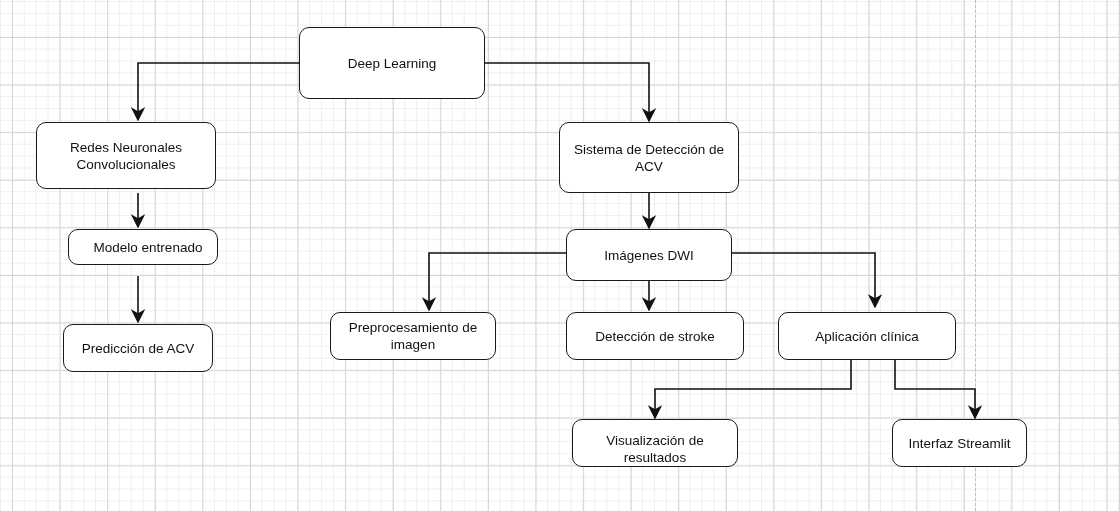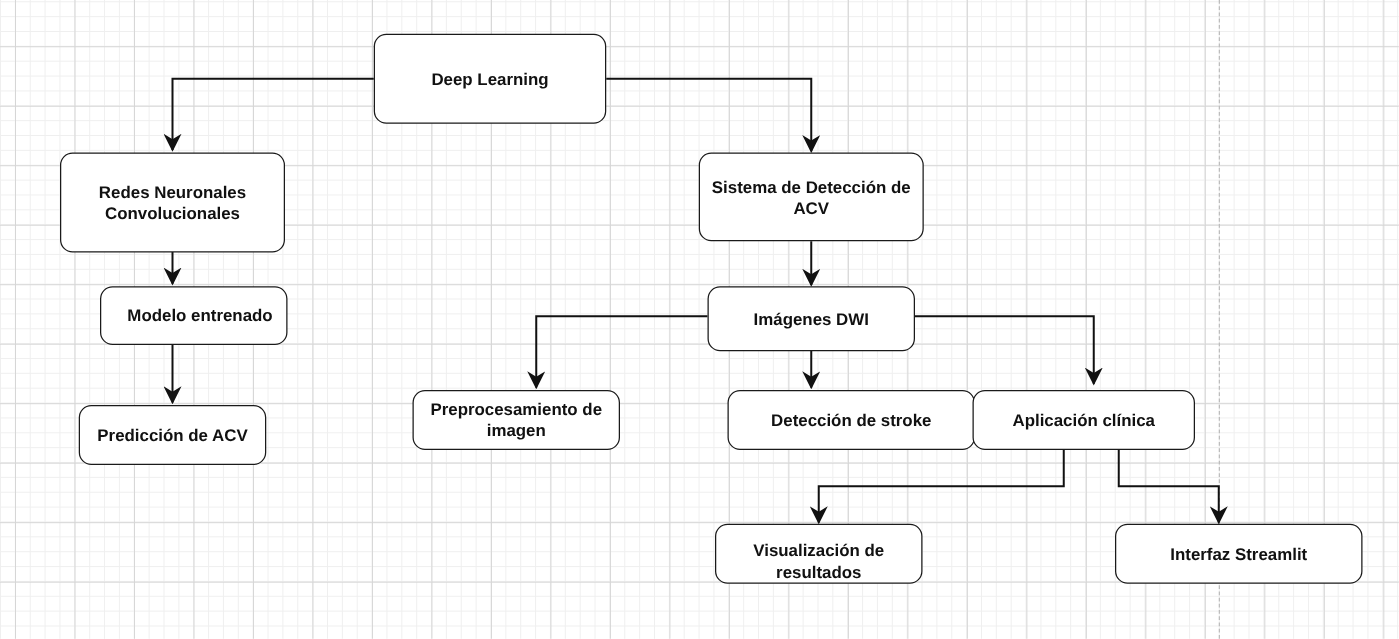--- a/index.html
+++ b/index.html
@@ -20,21 +20,21 @@
     border-left: 1px dashed #bdbdbd;
   }
   svg.edges { position: absolute; left: 0; top: 0; }
   .node {
     position: absolute; box-sizing: border-box;
     background: #ffffff; border: 1.6px solid #1a1a1a; border-radius: 10px;
     display: flex; align-items: center; justify-content: center;
     text-align: center; font-size: 13.5px; line-height: 17px; color: #111;
     padding: 0 6px;
   }
-  .node span { display: block; font-weight: bold; }
+  .node span { display: block; }
 </style>
 </head>
 <body>
 
 <div class="page-break"></div>
 
 <svg class="edges" width="1119" height="511">
   <defs>
     <marker id="arrow" viewBox="0 0 10 10" refX="9" refY="5" markerWidth="9" markerHeight="9" orient="auto">
       <path d="M0,0 L10,5 L0,10 L3,5 z" fill="#111"></path>
@@ -50,42 +50,42 @@
     <path d="M649,276 V310" marker-end="url(#arrow)"></path>
     <path d="M732,253 H875 V307" marker-end="url(#arrow)"></path>
     <path d="M851,359 V389 H655 V418" marker-end="url(#arrow)"></path>
     <path d="M895,359 V389 H975 V418" marker-end="url(#arrow)"></path>
   </g>
 </svg>
 
 <div class="node" style="left:299px;top:27px;width:186px;height:72px;">
   <span>Deep Learning</span>
 </div>
-<div class="node" style="left:48px;top:122px;width:180px;height:80px;">
+<div class="node" style="left:36px;top:122px;width:180px;height:67px;">
   <span style="width:150px;">Redes Neuronales Convolucionales</span>
 </div>
 <div class="node" style="left:559px;top:122px;width:180px;height:71px;">
   <span style="width:165px;">Sistema de Detección de ACV</span>
 </div>
-<div class="node" style="left:80px;top:229px;width:150px;height:47px;padding-left:16px;">
+<div class="node" style="left:68px;top:229px;width:150px;height:36px;padding-left:16px;">
   <span>Modelo entrenado</span>
 </div>
 <div class="node" style="left:63px;top:324px;width:150px;height:48px;text-align:center;">
   <span>Predicción de ACV</span>
 </div>
 <div class="node" style="left:566px;top:229px;width:166px;height:52px;">
   <span>Imágenes DWI</span>
 </div>
 <div class="node" style="left:330px;top:312px;width:166px;height:48px;">
   <span style="width:150px;">Preprocesamiento de imagen</span>
 </div>
-<div class="node" style="left:566px;top:312px;width:198px;height:48px;margin-left:16px;">
+<div class="node" style="left:566px;top:312px;width:178px;height:48px;">
   <span>Detección de stroke</span>
 </div>
 <div class="node" style="left:778px;top:312px;width:178px;height:48px;">
   <span>Aplicación clínica</span>
 </div>
 <div class="node" style="left:572px;top:419px;width:166px;height:48px;align-items:flex-end;">
   <span style="width:130px;">Visualización de resultados</span>
 </div>
-<div class="node" style="left:892px;top:419px;width:198px;height:48px;">
+<div class="node" style="left:892px;top:419px;width:135px;height:48px;">
   <span>Interfaz Streamlit</span>
 </div>
 
 </body></html>

